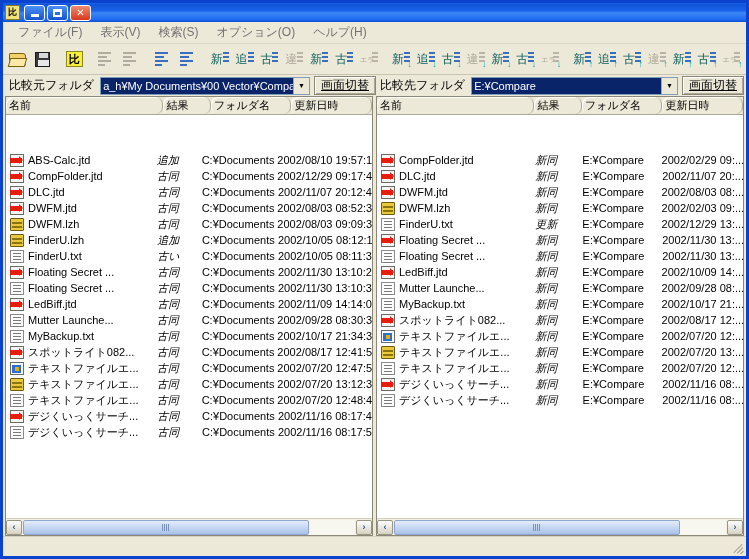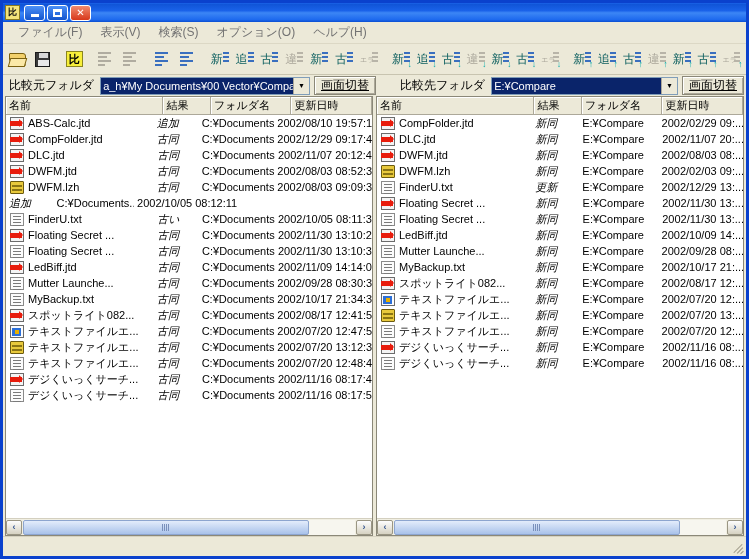--- a/index.html
+++ b/index.html
@@ -159,27 +159,28 @@
   .pane.left{margin-right:3px;}
   .hdr{
     flex:0 0 17px;height:17px;display:flex;background:#ece9d8;
     border-bottom:1px solid #aca899;
   }
   .hdr .cell{
     font-size:11px;color:#000;line-height:16px;padding-left:3px;
     border-right:1px solid #aca899;box-sizing:border-box;
     overflow:hidden;white-space:nowrap;background:#ece9d8;
     box-shadow:inset 1px 1px 0 #fff;
+    border-radius:7px;
   }
   .c-name{width:43%;}
   .c-res{width:13%;}
   .c-fol{width:22%;}
   .c-date{flex:1 1 auto;}
   .rows{
-    flex:1 1 auto;overflow:hidden;background:#fff;position:relative;
+    flex:1 1 auto;overflow:hidden;background:#fff;position:relative;margin-top:37px;
   }
   .row{
     height:16px;display:flex;align-items:center;font-size:11px;color:#000;
     white-space:nowrap;
   }
   .row .cell{overflow:hidden;white-space:nowrap;box-sizing:border-box;}
   .row .c-name{display:flex;align-items:center;padding-left:4px;}
   .row .c-res{padding-left:3px;font-style:italic;}
   .row .c-fol{padding-left:3px;}
   .row .c-date{padding-left:3px;}
@@ -489,21 +490,21 @@
 
   <div class="pathrow">
     <div class="path-half" style="width:371px">
       <span class="path-label">比較元フォルダ</span>
       <div class="combo">
         <div class="combo-text">a_h¥My Documents¥00 Vector¥Compare</div>
         <div class="combo-arrow">▼</div>
       </div>
       <div class="btn-switch">画面切替</div>
     </div>
-    <div class="path-half" style="flex:1 1 auto;min-width:0;margin-left:20px">
+    <div class="path-half" style="flex:1 1 auto;min-width:0;margin-left:0">
       <span class="path-label">比較先フォルダ</span>
       <div class="combo">
         <div class="combo-text">E:¥Compare</div>
         <div class="combo-arrow">▼</div>
       </div>
       <div class="btn-switch">画面切替</div>
     </div>
   </div>
 
   <div class="panes">
@@ -555,20 +556,24 @@
           <div class="row">
             <div class="cell c-name">
               <span class="fi fi-lzh"></span>
               <span>DWFM.lzh</span>
             </div>
             <div class="cell c-res">古同</div>
             <div class="cell c-fol">C:¥Documents...</div>
             <div class="cell c-date">2002/08/03 09:09:34</div>
           </div>
           <div class="row">
+            <div class="cell c-name">
+              <span class="fi fi-lzh"></span>
+              <span>FinderU.lzh</span>
+            </div>
             <div class="cell c-res">追加</div>
             <div class="cell c-fol">C:¥Documents...</div>
             <div class="cell c-date">2002/10/05 08:12:11</div>
           </div>
           <div class="row">
             <div class="cell c-name">
               <span class="fi fi-txt"></span>
               <span>FinderU.txt</span>
             </div>
             <div class="cell c-res">古い</div>

